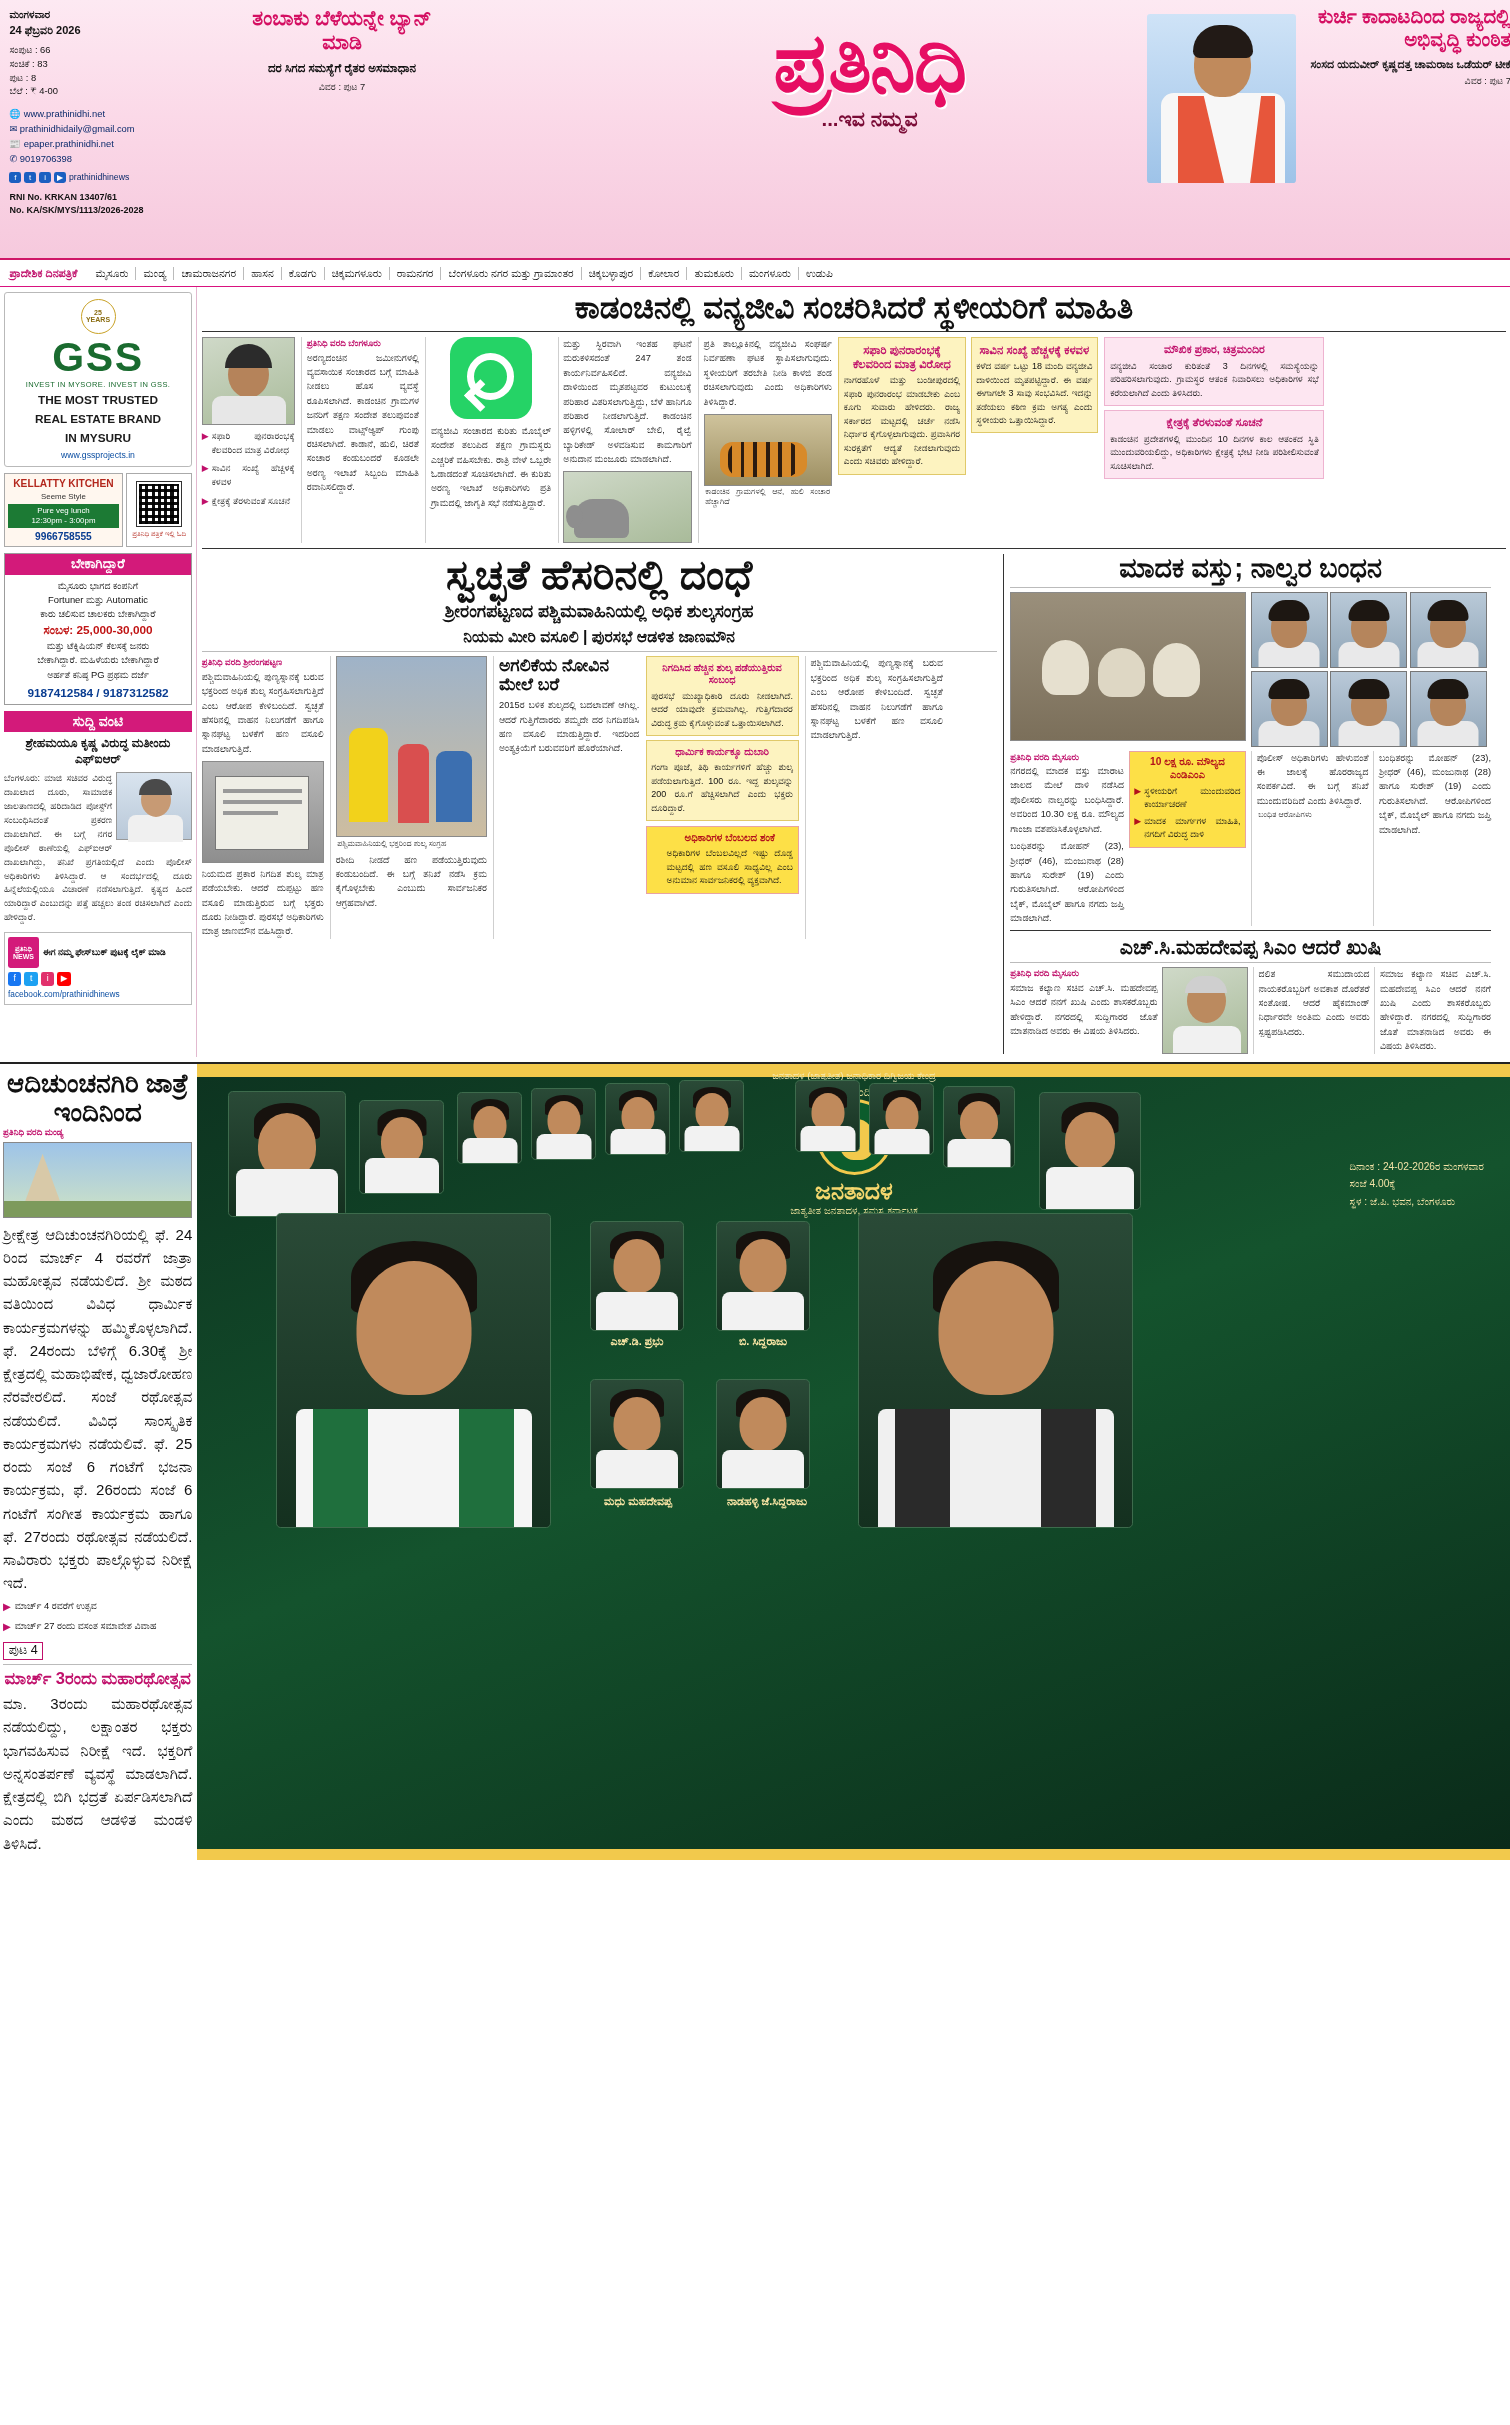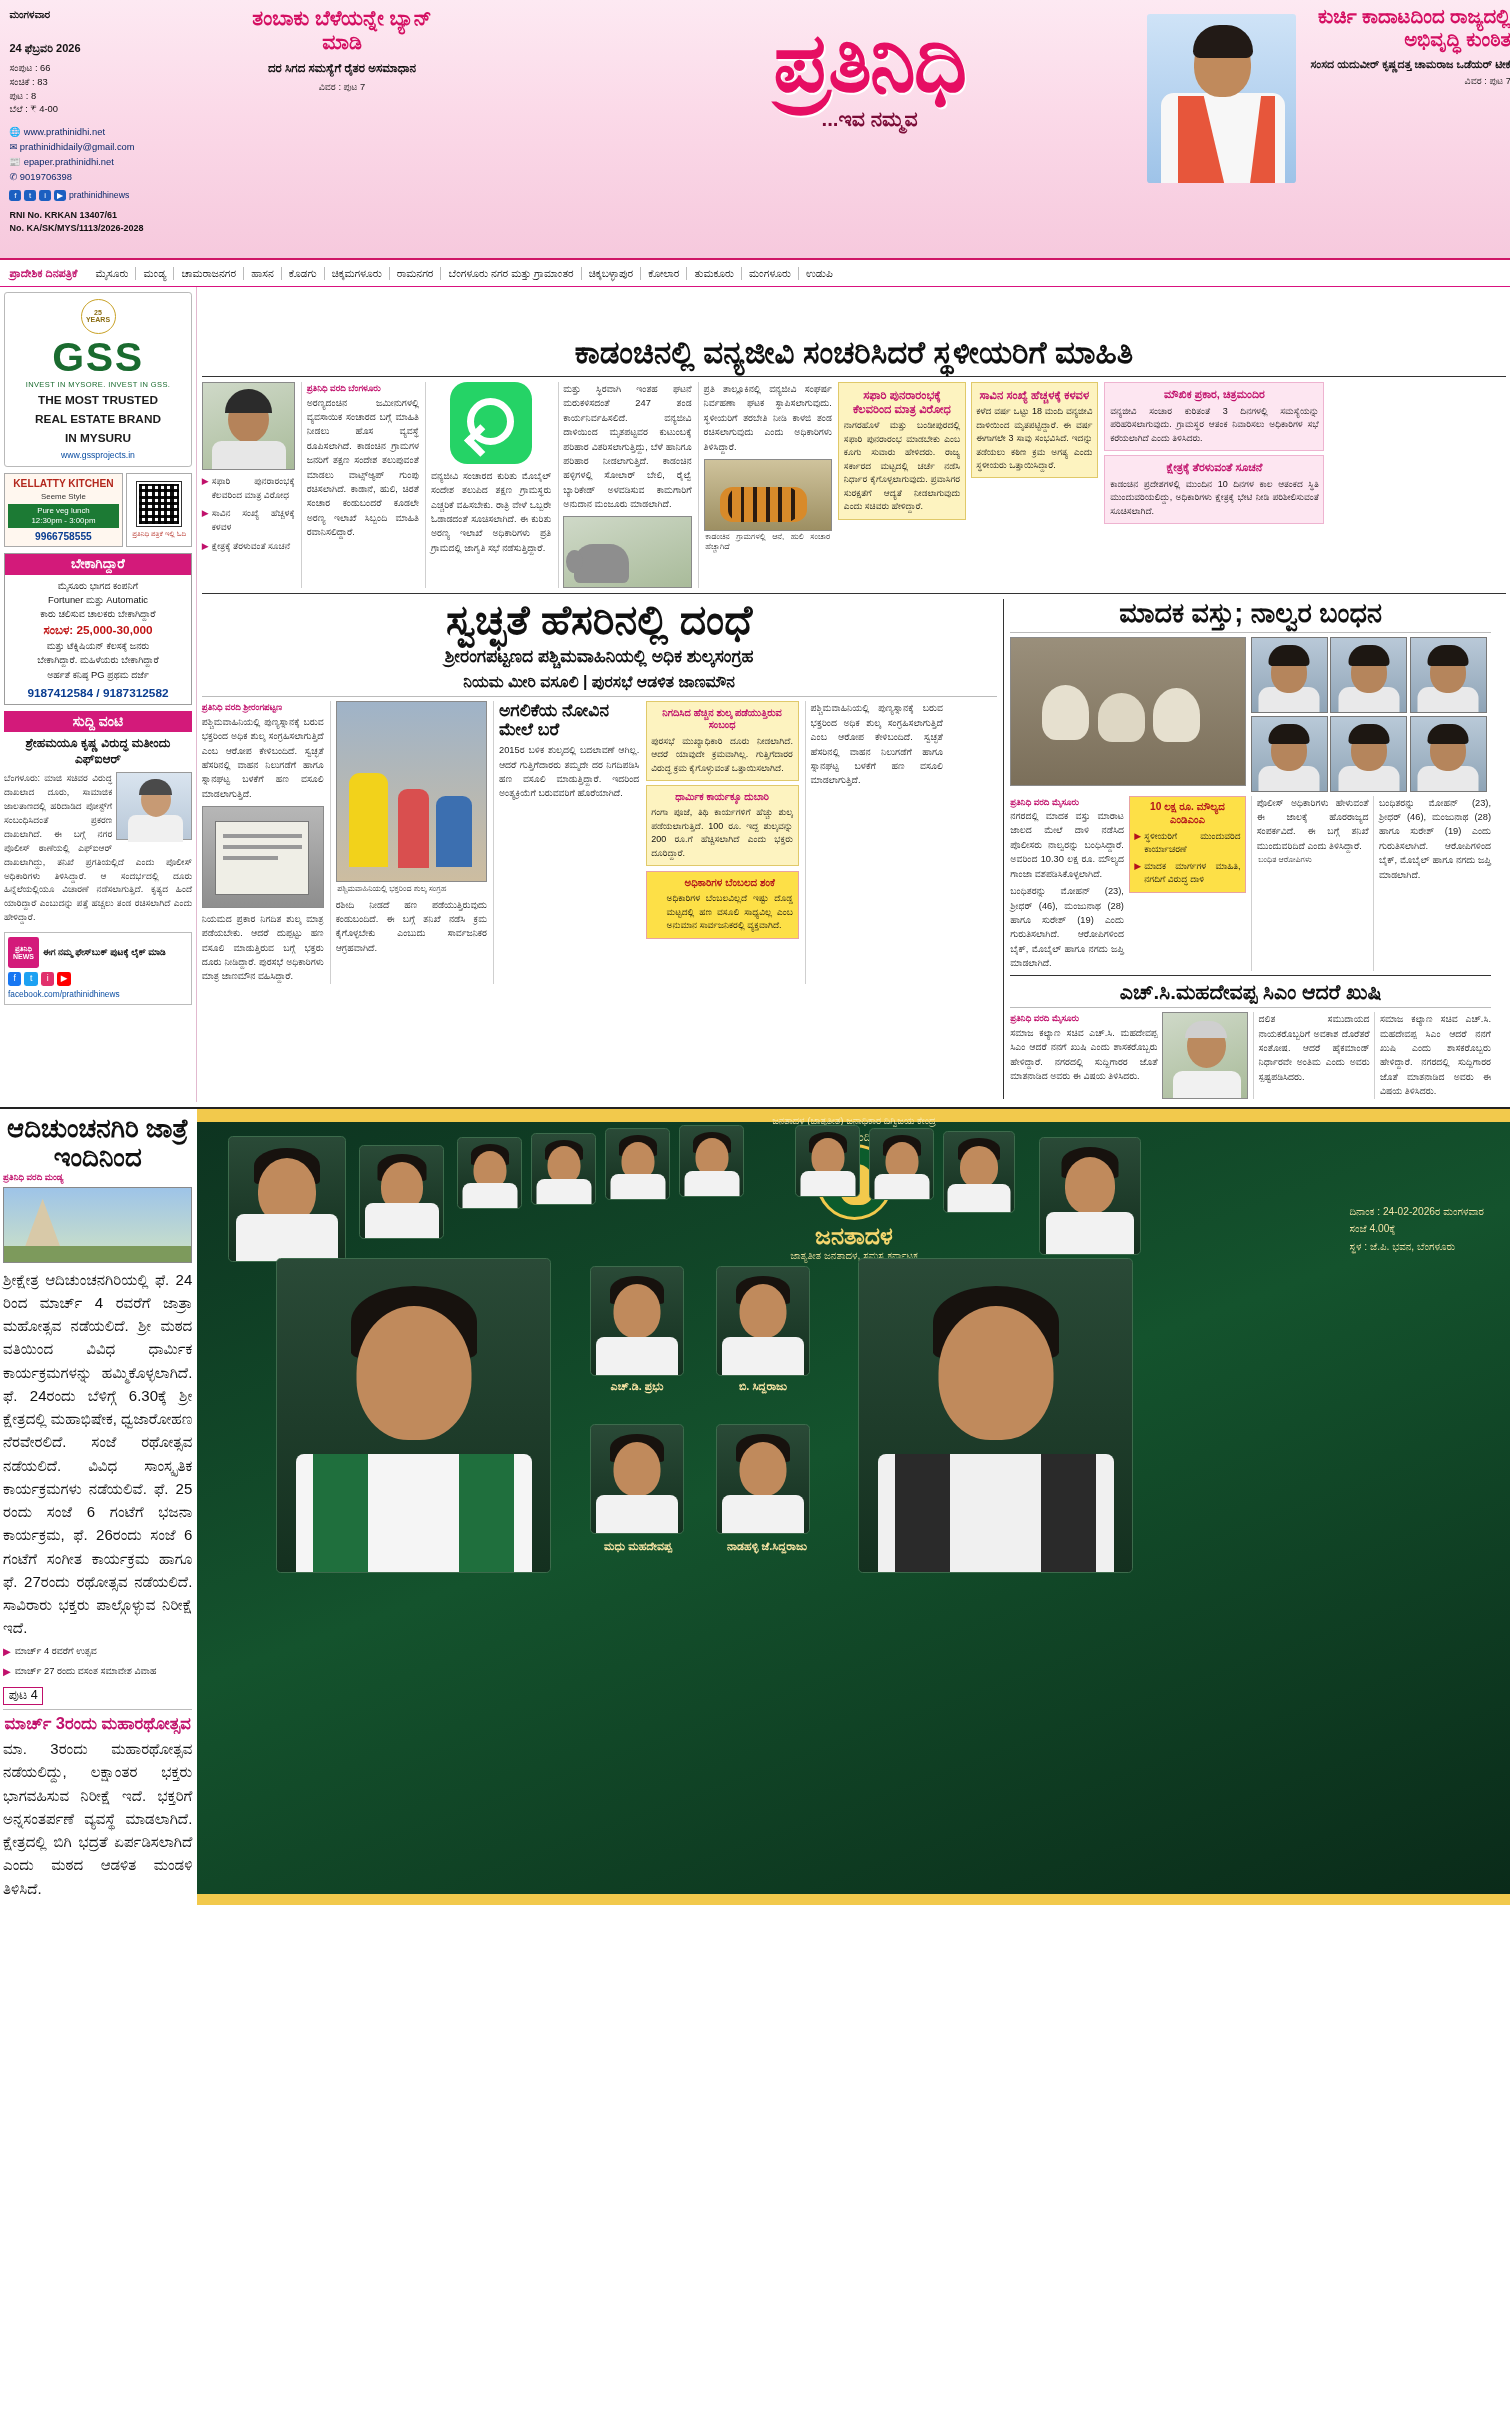--- a/index.html
+++ b/index.html
@@ -20,21 +20,21 @@
     height:260px;
     background:linear-gradient(180deg,#fde9f2 0%, #fbd9e8 45%, #f6c9dd 100%);
     border-bottom:2.4px solid #cf1667;
     display:flex;
     align-items:stretch;
   }
   .mh-left {
     width:236px; padding:7.9px 6.3px 3.1px 9.4px;
     font-size:9.4px; line-height:1.45; color:#111;
   }
-  .mh-left .place { font-weight:bold; font-size:10.2px; margin-bottom:18px;}
+  .mh-left .place { font-weight:bold; font-size:10.2px; margin-bottom:0;}
   .mh-left .dt { font-weight:bold; font-size:11px; margin-bottom:4.7px;}
   .mh-left .row { font-size:9.4px; }
   .mh-contact { margin-top:7.9px; font-size:9.4px; line-height:1.6; color:#0a2a6b; }
   .mh-contact div { white-space:nowrap; }
   .mh-socials { margin-top:4.7px; display:flex; gap:3.1px; align-items:center; }
   .mh-socials span.sq {
     display:inline-block; width:11.8px; height:11.8px; border-radius:2.4px;
     background:#1b5fc1; color:#fff; font-size:7.9px; line-height:11.8px; text-align:center;
   }
   .mh-rni { margin-top:6.3px; font-size:9px; line-height:1.5; font-weight:bold; }
@@ -79,21 +79,21 @@
     display:flex; align-items:center; padding:0 9.4px; gap:0px;
     font-size:10.6px; color:#111;
   }
   .editions .lead { color:#c0106b; font-weight:bold; font-size:11px; margin-right:11px; }
   .editions .city { padding:0 7px; border-right:0.8px solid #bbb; white-space:nowrap;}
   .editions .city:last-child { border-right:none; }
 
   
   .content { display:flex; width:1511px; }
   .col-left { width:197px; border-right:1.6px solid #e2b9cf; padding:4.7px 3.9px; }
-  .col-main { flex:1; padding:3.1px 4.7px;margin-top:45px; }
+  .col-main { flex:1; padding:3.1px 4.7px; }
 
   
   .ad-gss {
     border:1.6px solid #b9b9b9; border-radius:3.1px; padding:6.3px 4.7px; text-align:center;
     background:#ffffff; margin-bottom:5.5px;
   }
   .ad-gss .badge { width:35px;height:35px;border-radius:50%;border:1.6px solid #c9a227;margin:0 auto 3.1px;
     font-size:7px; color:#8a6d12; line-height:1.05; display:flex;align-items:center;justify-content:center;font-weight:bold;}
   .ad-gss .big { font-size:41px; font-weight:bold; color:#1a6b2f; letter-spacing:1.6px; line-height:1;}
   .ad-gss .tag { font-size:7.5px; color:#1a6b2f; letter-spacing:0.4px; margin-top:1.6px;}

